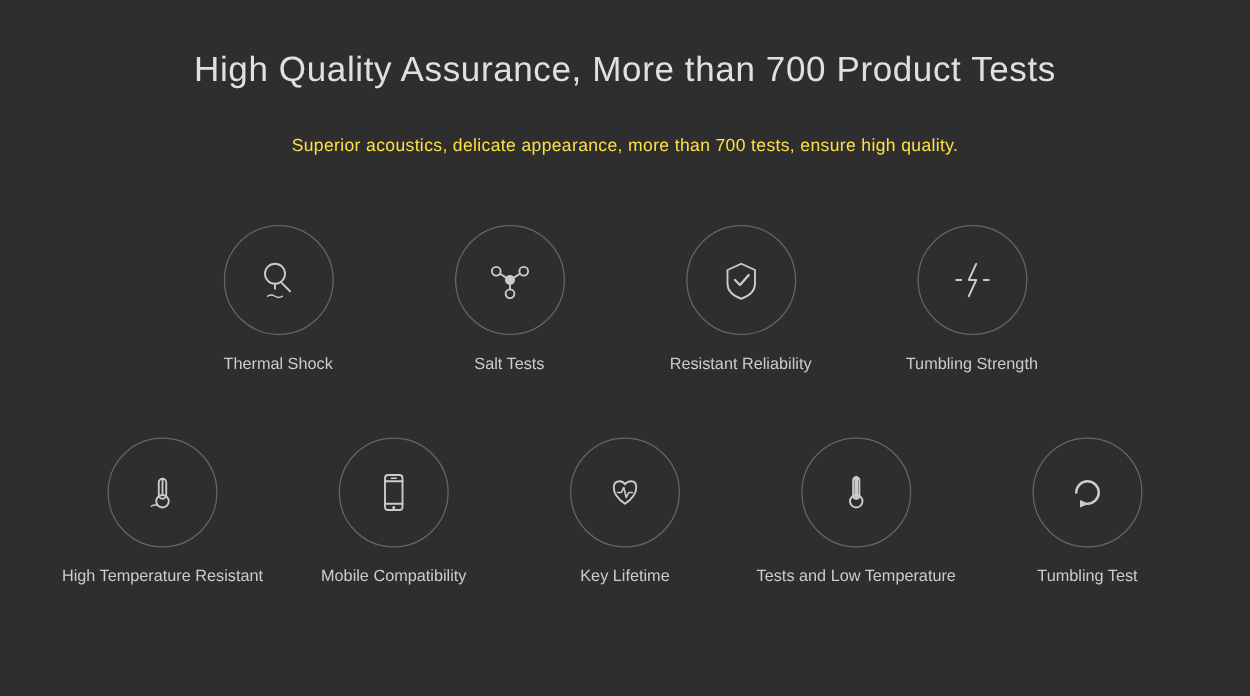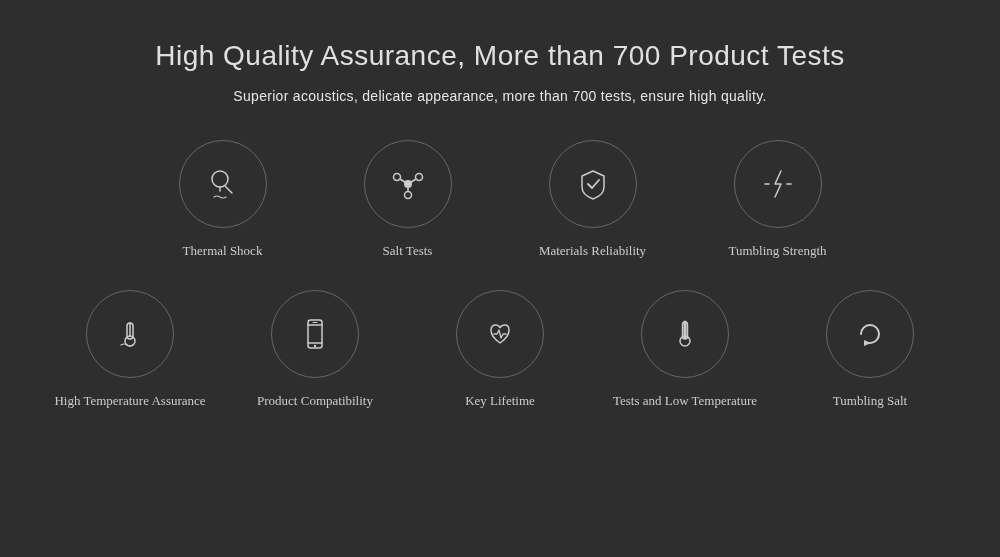--- a/index.html
+++ b/index.html
@@ -13,34 +13,35 @@
       overflow: hidden;
     }
 
     .page-container {
       width: 1000px;
       height: 557px;
       display: flex;
       flex-direction: column;
       align-items: center;
       padding: 40px 4px 20px;
+      gap: 20px;
     }
 
     .main-title {
       font-size: 28px;
       font-weight: 300;
       color: #e0e0e0;
       text-align: center;
       margin-bottom: 16px;
       letter-spacing: 0.5px;
     }
 
     .subtitle {
       font-size: 14px;
-      color: #e5e5e5;
+      color: #fde047;
       text-align: center;
       margin-bottom: 36px;
       letter-spacing: 0.3px;
     }
 
     .icons-row {
       display: flex;
       justify-content: center;
       align-items: flex-start;
       gap: 0px;
@@ -76,21 +77,20 @@
       stroke-linecap: round;
       stroke-linejoin: round;
     }
 
     .icon-label {
       font-size: 13px;
       color: #cccccc;
       text-align: left;
       line-height: 1.4;
       font-weight: 300;
-      font-family: Liberation Serif, serif;
     }
   </style>
 </head>
 <body>
 
 <div class="page-container">
 
   <h1 class="main-title">High Quality Assurance, More than 700 Product Tests</h1>
   <p class="subtitle">Superior acoustics, delicate appearance, more than 700 tests, ensure high quality.</p>
 
@@ -126,21 +126,21 @@
     </div>
 
     <div class="icon-item">
       <div class="icon-circle">
         <svg viewBox="0 0 38 38">
 
           <path d="M19 6 L30 11 L30 22 Q30 30 19 34 Q8 30 8 22 L8 11 Z"></path>
           <polyline points="14,19 18,23 25,15" stroke-width="1.8"></polyline>
         </svg>
       </div>
-      <span class="icon-label">Materials Reliability</span>
+      <span class="icon-label">Resistant Reliability</span>
     </div>
 
     <div class="icon-item">
       <div class="icon-circle">
         <svg viewBox="0 0 38 38">
 
           <polyline points="22,6 16,19 22,19 16,32"></polyline>
           <line x1="6" y1="19" x2="10" y2="19" stroke-width="1.5"></line>
           <line x1="28" y1="19" x2="32" y2="19" stroke-width="1.5"></line>
         </svg>
@@ -156,35 +156,35 @@
     <div class="icon-item">
       <div class="icon-circle">
         <svg viewBox="0 0 38 38">
 
           <rect x="16" y="8" width="6" height="16" rx="3"></rect>
           <circle cx="19" cy="26" r="5"></circle>
           <path d="M10 30 Q13 28 16 30 Q19 32 22 30" stroke-width="1.2"></path>
           <line x1="19" y1="8" x2="19" y2="21"></line>
         </svg>
       </div>
-      <span class="icon-label">High Temperature Assurance</span>
+      <span class="icon-label">High Temperature Resistant</span>
     </div>
 
     <div class="icon-item">
       <div class="icon-circle">
         <svg viewBox="0 0 38 38">
 
           <rect x="12" y="5" width="14" height="28" rx="2.5"></rect>
           <line x1="12" y1="10" x2="26" y2="10"></line>
           <line x1="12" y1="28" x2="26" y2="28"></line>
           <circle cx="19" cy="31" r="1.2" fill="#cccccc" stroke="none"></circle>
           <line x1="17" y1="7.5" x2="21" y2="7.5" stroke-width="1.2"></line>
         </svg>
       </div>
-      <span class="icon-label">Product Compatibility</span>
+      <span class="icon-label">Mobile Compatibility</span>
     </div>
 
     <div class="icon-item">
       <div class="icon-circle">
         <svg viewBox="0 0 38 38">
 
           <path d="M19 28 Q10 22 10 15 Q10 10 15 10 Q17.5 10 19 12.5 Q20.5 10 24 10 Q28 10 28 15 Q28 22 19 28Z"></path>
           <polyline points="13,19 16,19 18,15 20,23 22,19 25,19" stroke-width="1.3" fill="none" stroke="#cccccc"></polyline>
         </svg>
       </div>
@@ -205,18 +205,18 @@
 
     <div class="icon-item">
       <div class="icon-circle">
         <svg viewBox="0 0 38 38">
 
           <path d="M10 19 A9 9 0 1 1 19 28" stroke-width="2" fill="none"></path>
           <polyline points="13,26 19,28 13,30" fill="#cccccc" stroke="none"></polyline>
           <polygon points="13,25 20,28 13,31" fill="#cccccc" stroke="none"></polygon>
         </svg>
       </div>
-      <span class="icon-label">Tumbling Salt</span>
+      <span class="icon-label">Tumbling Test</span>
     </div>
 
   </div>
 
 </div>
 
 </body></html>

